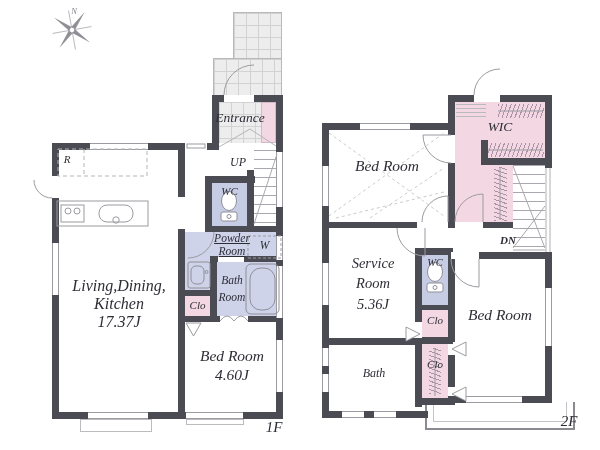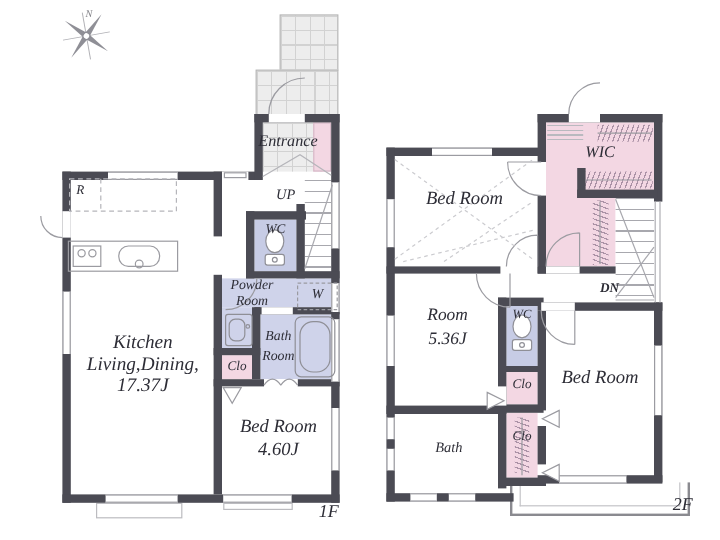--- a/index.html
+++ b/index.html
@@ -210,48 +210,49 @@
       <path d="M435,348 L435,396"></path>
     </g>
     <path d="M546,168 L546,252 M550,168 L550,252" stroke="#b0b0b5" fill="none"></path>
   </svg>
 
   <div class="lbl" style="left:64px;top:6px;width:20px;font-size:8.5px;color:#84848a;">N</div>
 
   <div class="lbl" style="left:212px;top:110px;width:56px;font-size:13.5px;">Entrance</div>
   <div class="lbl" style="left:216px;top:155px;width:44px;font-size:12px;">UP</div>
   <div class="lbl" style="left:212px;top:185px;width:35px;font-size:11px;">WC</div>
-  <div class="lbl" style="left:186px;top:232px;width:48px;font-size:11.5px;line-height:1.1;">
+  <div class="lbl" style="left:208px;top:232px;width:48px;font-size:11.5px;line-height:1.1;text-decoration:underline;">
     <div>Powder</div>
     <div>Room</div>
   </div>
   <div class="lbl" style="left:248px;top:239px;width:33px;font-size:11.5px;">W</div>
   <div class="lbl" style="left:212px;top:272px;width:40px;font-size:11.5px;line-height:1.45;">
     <div>Bath</div>
     <div>Room</div>
   </div>
   <div class="lbl" style="left:185px;top:299px;width:25px;font-size:11px;">Clo</div>
   <div class="lbl" style="left:56px;top:153px;width:22px;font-size:11px;">R</div>
   <div class="lbl" style="left:62px;top:277px;width:114px;font-size:16px;line-height:1.12;">
+    <div>Living,Dining,</div>
     <div>Kitchen</div>
-    <div>Living,Dining,</div>
     <div>17.37J</div>
   </div>
   <div class="lbl" style="left:188px;top:347px;width:88px;font-size:15.5px;">
     <div>Bed Room</div>
     <div>4.60J</div>
   </div>
   <div class="lbl" style="left:252px;top:418px;width:44px;font-size:15px;">1F</div>
 
   <div class="lbl" style="left:340px;top:157px;width:94px;font-size:15.5px;">
     <div>Bed Room</div>
   </div>
   <div class="lbl" style="left:478px;top:119px;width:44px;font-size:13.5px;">WIC</div>
   <div class="lbl" style="left:488px;top:234px;width:40px;font-size:11px;font-weight:bold;">DN</div>
   <div class="lbl" style="left:339px;top:253px;width:68px;font-size:14.5px;line-height:1.4;">
+    <div>Service</div>
     <div>Room</div>
     <div>5.36J</div>
   </div>
   <div class="lbl" style="left:422px;top:257px;width:26px;font-size:10.5px;">WC</div>
   <div class="lbl" style="left:422px;top:314px;width:26px;font-size:11px;">Clo</div>
   <div class="lbl" style="left:422px;top:358px;width:26px;font-size:11px;">Clo</div>
   <div class="lbl" style="left:453px;top:306px;width:94px;font-size:15.5px;">
     <div>Bed Room</div>
   </div>
   <div class="lbl" style="left:352px;top:366px;width:44px;font-size:12px;">Bath</div>

